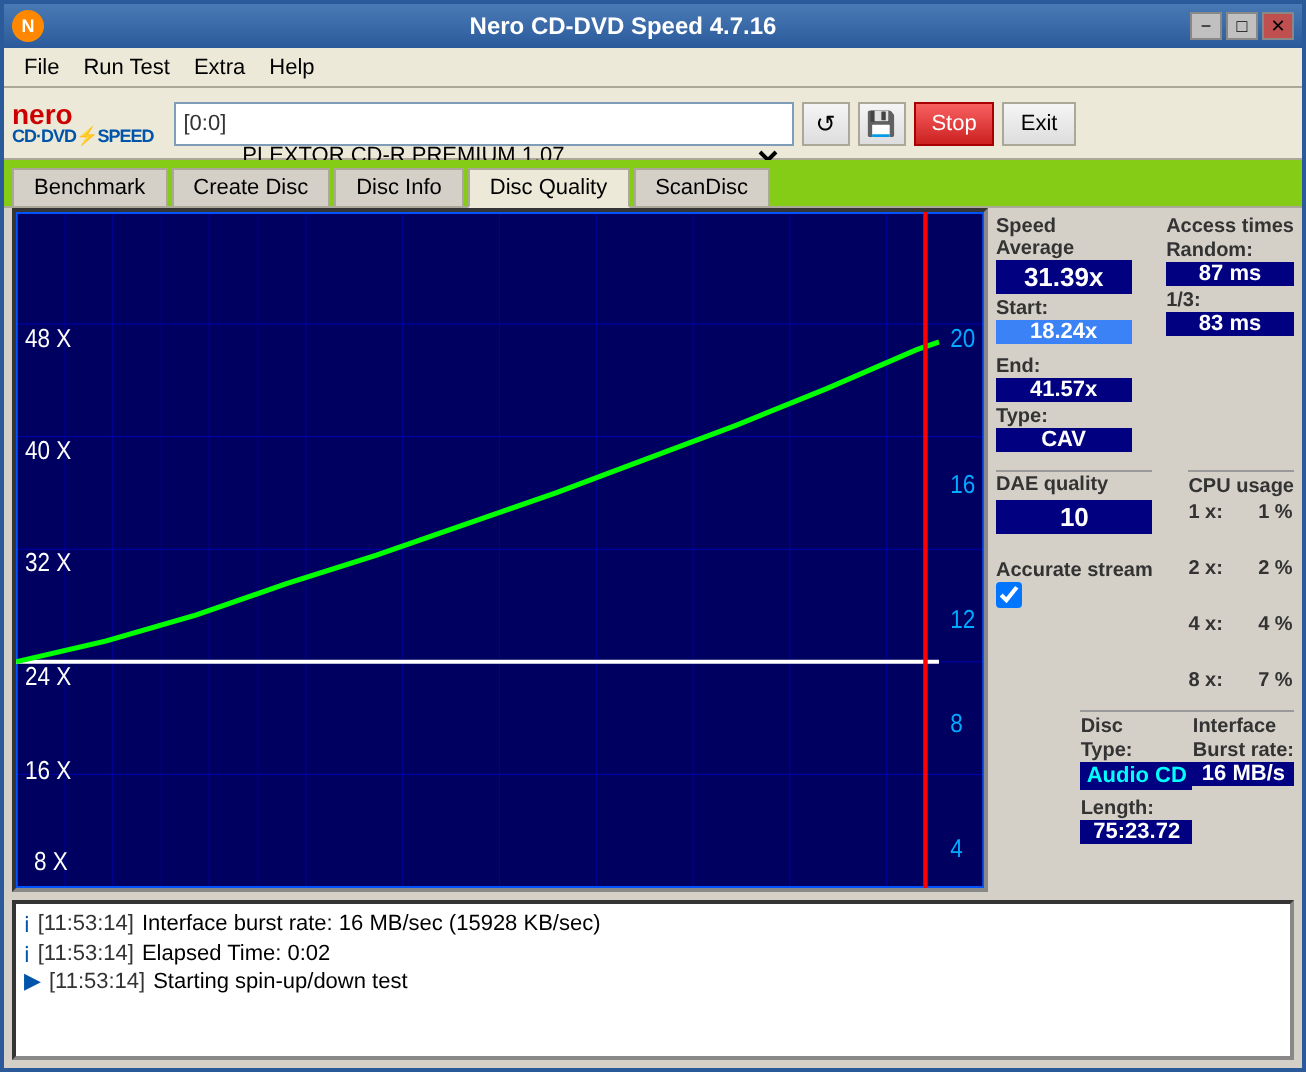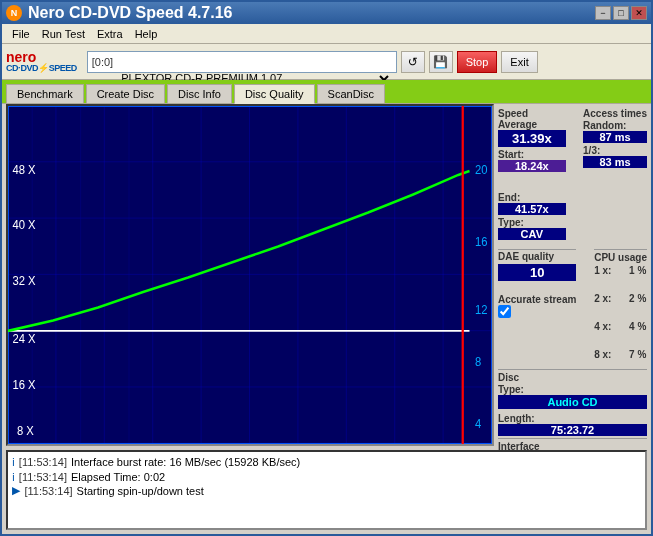--- a/index.html
+++ b/index.html
@@ -8,21 +8,21 @@
     
     .title-bar {
       background: linear-gradient(to bottom, #4a7ab5, #2a5a9a);
       color: white;
       display: flex;
       align-items: center;
       justify-content: space-between;
       padding: 3px 4px;
       height: 22px;
     }
-    .title-bar-title { font-size: 16px; font-weight: bold; flex: 1; text-align: left; }
+    .title-bar-title { font-size: 12px; font-weight: bold; flex: 1; text-align: center; }
     .title-bar-controls { display: flex; gap: 2px; }
     .title-bar-btn {
       width: 16px; height: 14px; background: #c0c0c0;
       border: 1px solid #888; font-size: 9px;
       display: flex; align-items: center; justify-content: center;
       cursor: pointer; color: #000;
     }
 
     
     .menu-bar {
@@ -273,23 +273,23 @@
       <div class="right-panel" style="width:155px;padding:4px 4px 4px 2px;font-size:10px;overflow-y:auto;">
 
         <div>
           <div style="display:flex;justify-content:space-between;align-items:flex-start;">
             <div>
               <div class="stat-label">Speed</div>
               <div class="stat-label">Average</div>
               <div class="stat-value highlight" style="font-size:13px;font-weight:bold;color:#fff;background:#000080;padding:1px 4px;text-align:center;">31.39x</div>
               <div style="margin-top:2px;">
                 <span class="stat-label">Start:</span>
-                <div class="stat-value" style="background:#4c1d95;color:white;padding:0 17px;text-align:center;font-size:11px;">18.24x</div>
-              </div>
-              <div style="margin-top:20px;">
+                <div class="stat-value" style="background:#3b82f6;color:white;padding:0 17px;text-align:center;font-size:11px;">18.24x</div>
+              </div>
+              <div style="margin-top:6px;">
                 <span class="stat-label">End:</span>
                 <div class="stat-value" style="background:#000080;color:white;padding:0 3px;text-align:center;font-size:11px;">41.57x</div>
               </div>
               <div style="margin-top:2px;">
                 <span class="stat-label">Type:</span>
                 <div class="stat-value" style="background:#000080;color:white;padding:0 3px;text-align:center;font-size:11px;">CAV</div>
               </div>
             </div>
             <div style="margin-left:4px;">
               <div class="stat-label">Access times</div>
@@ -324,21 +324,21 @@
               <span class="stat-label">2 x:</span>
               <span class="stat-label">2 %</span>
               <span class="stat-label">4 x:</span>
               <span class="stat-label">4 %</span>
               <span class="stat-label">8 x:</span>
               <span class="stat-label">7 %</span>
             </div>
           </div>
         </div>
 
-        <div style="display:flex;justify-content:flex-end;margin-top:4px;flex-direction:column;">
+        <div style="display:flex;justify-content:flex-end;margin-top:4px;">
           <div>
             <div class="section-title" style="border-top:1px solid #999;padding-top:2px;font-weight:bold;font-size:10px;">Disc</div>
             <div style="margin-top:1px;">
               <span class="stat-label">Type:</span>
               <div class="disc-type-val" style="background:#000080;color:#00ffff;font-weight:bold;font-size:11px;padding:1px 3px;text-align:center;">Audio CD</div>
             </div>
             <div style="margin-top:4px;">
               <span class="stat-label">Length:</span>
               <div class="stat-value" style="background:#000080;color:white;padding:0 3px;text-align:center;font-size:11px;">75:23.72</div>
             </div>

